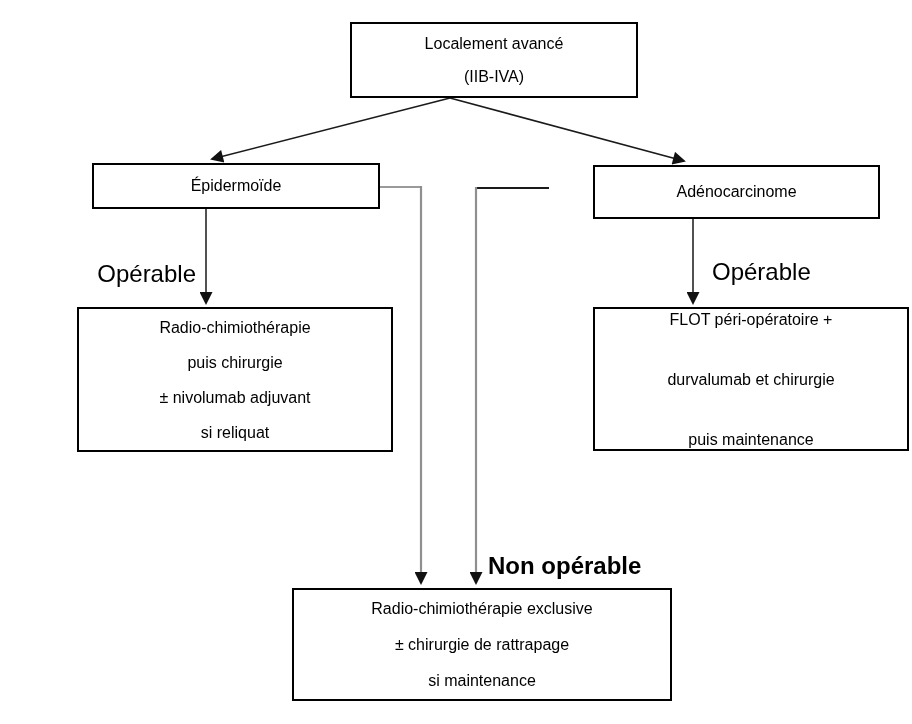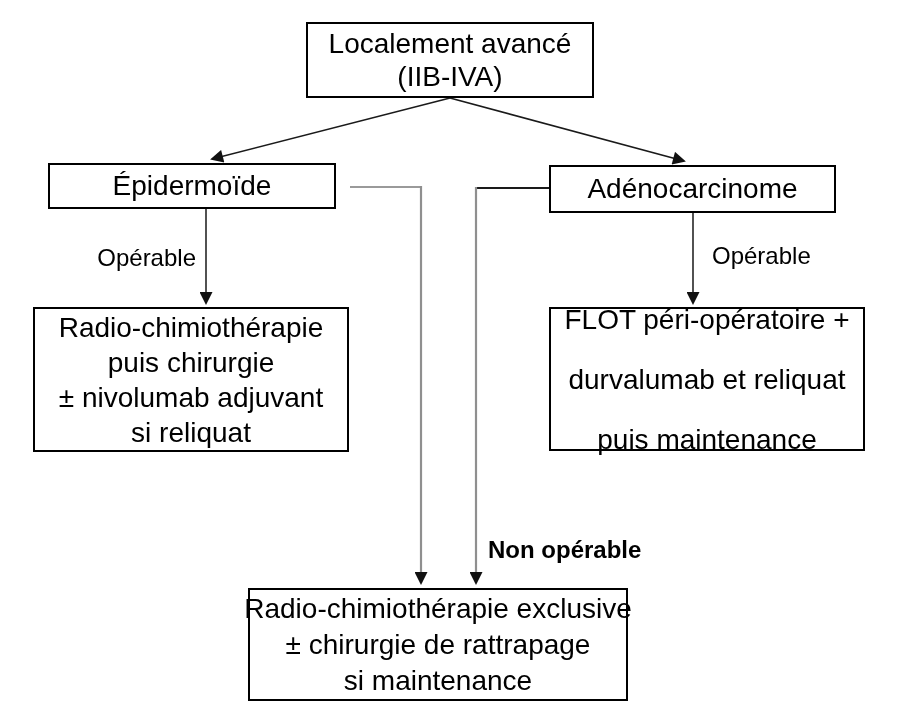--- a/index.html
+++ b/index.html
@@ -26,39 +26,41 @@
   .node {
     position: absolute;
     box-sizing: border-box;
     border: 2px solid #000000;
     background: #ffffff;
     display: flex;
     flex-direction: column;
     align-items: center;
     justify-content: center;
     text-align: center;
-    font-size: 28px;
+    font-size: 16px;
     line-height: 34px;
     color: #000000;
+    margin-left: 44px;
   }
   .node .nline {
     white-space: nowrap;
   }
   .node-root        { left: 306px; top: 22px;  width: 288px; height: 76px;  line-height: 33px; }
   .node-epidermoide { left: 48px;  top: 163px; width: 288px; height: 46px; }
-  .node-adeno       { left: 549px; top: 165px; width: 287px; height: 48px; }
+  .node-adeno       { left: 549px; top: 165px; width: 287px; height: 54px; }
   .node-rct         { left: 33px;  top: 307px; width: 316px; height: 145px; line-height: 35px; }
   .node-flot        { left: 549px; top: 307px; width: 316px; height: 144px; line-height: 35px; gap: 25px; }
   .node-excl        { left: 248px; top: 588px; width: 380px; height: 113px; line-height: 36px; }
   .edge-label {
     position: absolute;
     font-size: 24px;
     line-height: 30px;
     color: #000000;
     white-space: nowrap;
+    margin-top: 16px;
   }
   .label-operable-left  { left: 40px;  top: 243px; width: 156px; text-align: right; }
   .label-operable-right { left: 712px; top: 241px; }
   .label-non-operable   { left: 488px; top: 535px; font-weight: bold; }
 </style>
 </head>
 <body>
 
 <div class="canvas">
 
@@ -99,21 +101,21 @@
 
   <div class="node node-rct">
     <div class="nline">Radio-chimiothérapie</div>
     <div class="nline">puis chirurgie</div>
     <div class="nline">± nivolumab adjuvant</div>
     <div class="nline">si reliquat</div>
   </div>
 
   <div class="node node-flot">
     <div class="nline">FLOT péri-opératoire +</div>
-    <div class="nline">durvalumab et reliquat</div>
+    <div class="nline">durvalumab et chirurgie</div>
     <div class="nline">puis maintenance</div>
   </div>
 
   <div class="node node-excl">
     <div class="nline">Radio-chimiothérapie exclusive</div>
     <div class="nline">± chirurgie de rattrapage</div>
     <div class="nline">si maintenance</div>
   </div>
 
   <div class="edge-label label-operable-left">Opérable</div>

